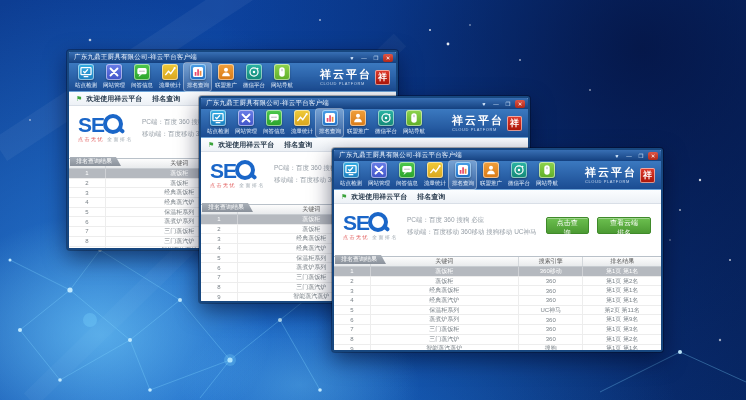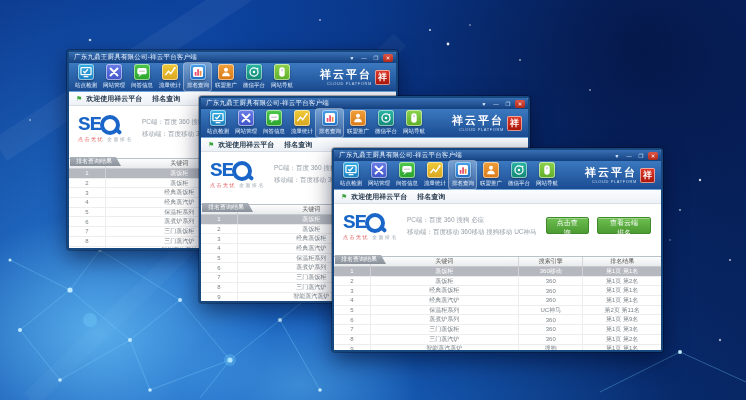--- a/index.html
+++ b/index.html
@@ -37,37 +37,37 @@
   .tool{width:27px;display:flex;flex-direction:column;align-items:center;justify-content:center;
     padding:1px 0;border-radius:3px;cursor:pointer;}
   .tool.active{background:linear-gradient(rgba(255,255,255,.30),rgba(255,255,255,.10));
     box-shadow:0 0 0 1px rgba(255,255,255,.45);}
   .tool-icon{width:16px;height:16px;border-radius:3px;display:flex;align-items:center;justify-content:center;
     background:linear-gradient(var(--ic1,#39c),var(--ic2,#17a));
     box-shadow:inset 0 0 0 1px rgba(255,255,255,.5), 0 1px 2px rgba(0,0,0,.35);}
   .tool-icon svg{display:block;}
   .tool-label{font-size:6px;color:#eaf2fc;margin-top:1px;white-space:nowrap;transform:scale(.92);}
   .brand{display:flex;align-items:center;gap:3px;margin-left:auto;}
-  .brand-text{text-align:right;}
+  .brand-text{text-align:left;}
   .brand-name{display:block;font-family:"DejaVu Serif",serif;font-weight:bold;font-size:11px;
     color:#fff;letter-spacing:2px;line-height:1;}
   .brand-sub{display:block;font-size:4px;color:#c8d9f0;letter-spacing:.6px;margin-top:1px;}
   .brand-badge{width:15px;height:15px;background:linear-gradient(#e23c2e,#a81408);color:#fff;
     font-size:9px;font-weight:bold;display:flex;align-items:center;justify-content:center;
     border-radius:2px;box-shadow:inset 0 0 0 1px rgba(255,255,255,.55);}
   
   .breadcrumb{height:13px;flex:0 0 13px;display:flex;align-items:center;gap:4px;padding:0 7px;
     background:linear-gradient(#fbfdff,#edf1f6);border-bottom:1px solid #d9dfe7;
     font-size:7px;color:#2c3e50;font-weight:bold;}
   .flag{color:#3aa33a;font-size:7px;}
   .crumb-section{margin-left:6px;}
   
   .content{height:43px;flex:0 0 43px;display:flex;align-items:center;padding:0 9px;background:#fff;gap:9px;}
   .seo-block{display:flex;flex-direction:column;justify-content:center;}
-  .seo-row{display:flex;align-items:flex-end;font-family:Liberation Mono, monospace;}
+  .seo-row{display:flex;align-items:flex-start;}
   .seo-text{font-size:21px;font-weight:900;color:var(--seo-blue,#1a66c8);letter-spacing:-1px;line-height:1;}
   .mag{width:12px;height:12px;border:4px solid var(--seo-blue,#1a66c8);border-radius:50%;position:relative;margin-left:-1px;}
   .mag::after{content:"";position:absolute;width:8px;height:4px;background:var(--seo-blue,#1a66c8);
     transform:rotate(40deg);right:-6px;bottom:-2px;border-radius:2px;}
   .seo-slogan{font-size:5px;letter-spacing:1.5px;margin-top:1px;white-space:nowrap;}
   .s1{color:#e05656;} .s2{color:#9aa4ad;}
   .engine-info{font-size:6.5px;color:#98a0a8;line-height:1.8;white-space:nowrap;}
   .actions{margin-left:auto;display:flex;gap:8px;margin-right:1px;}
   .btn{height:17px;padding:0 10px;background:linear-gradient(var(--accent-green-1,#6cc04f),var(--accent-green-2,#4c9a33));
     border:1px solid #3f8a2a;border-radius:2px;color:#fff;font-size:7px;cursor:pointer;

